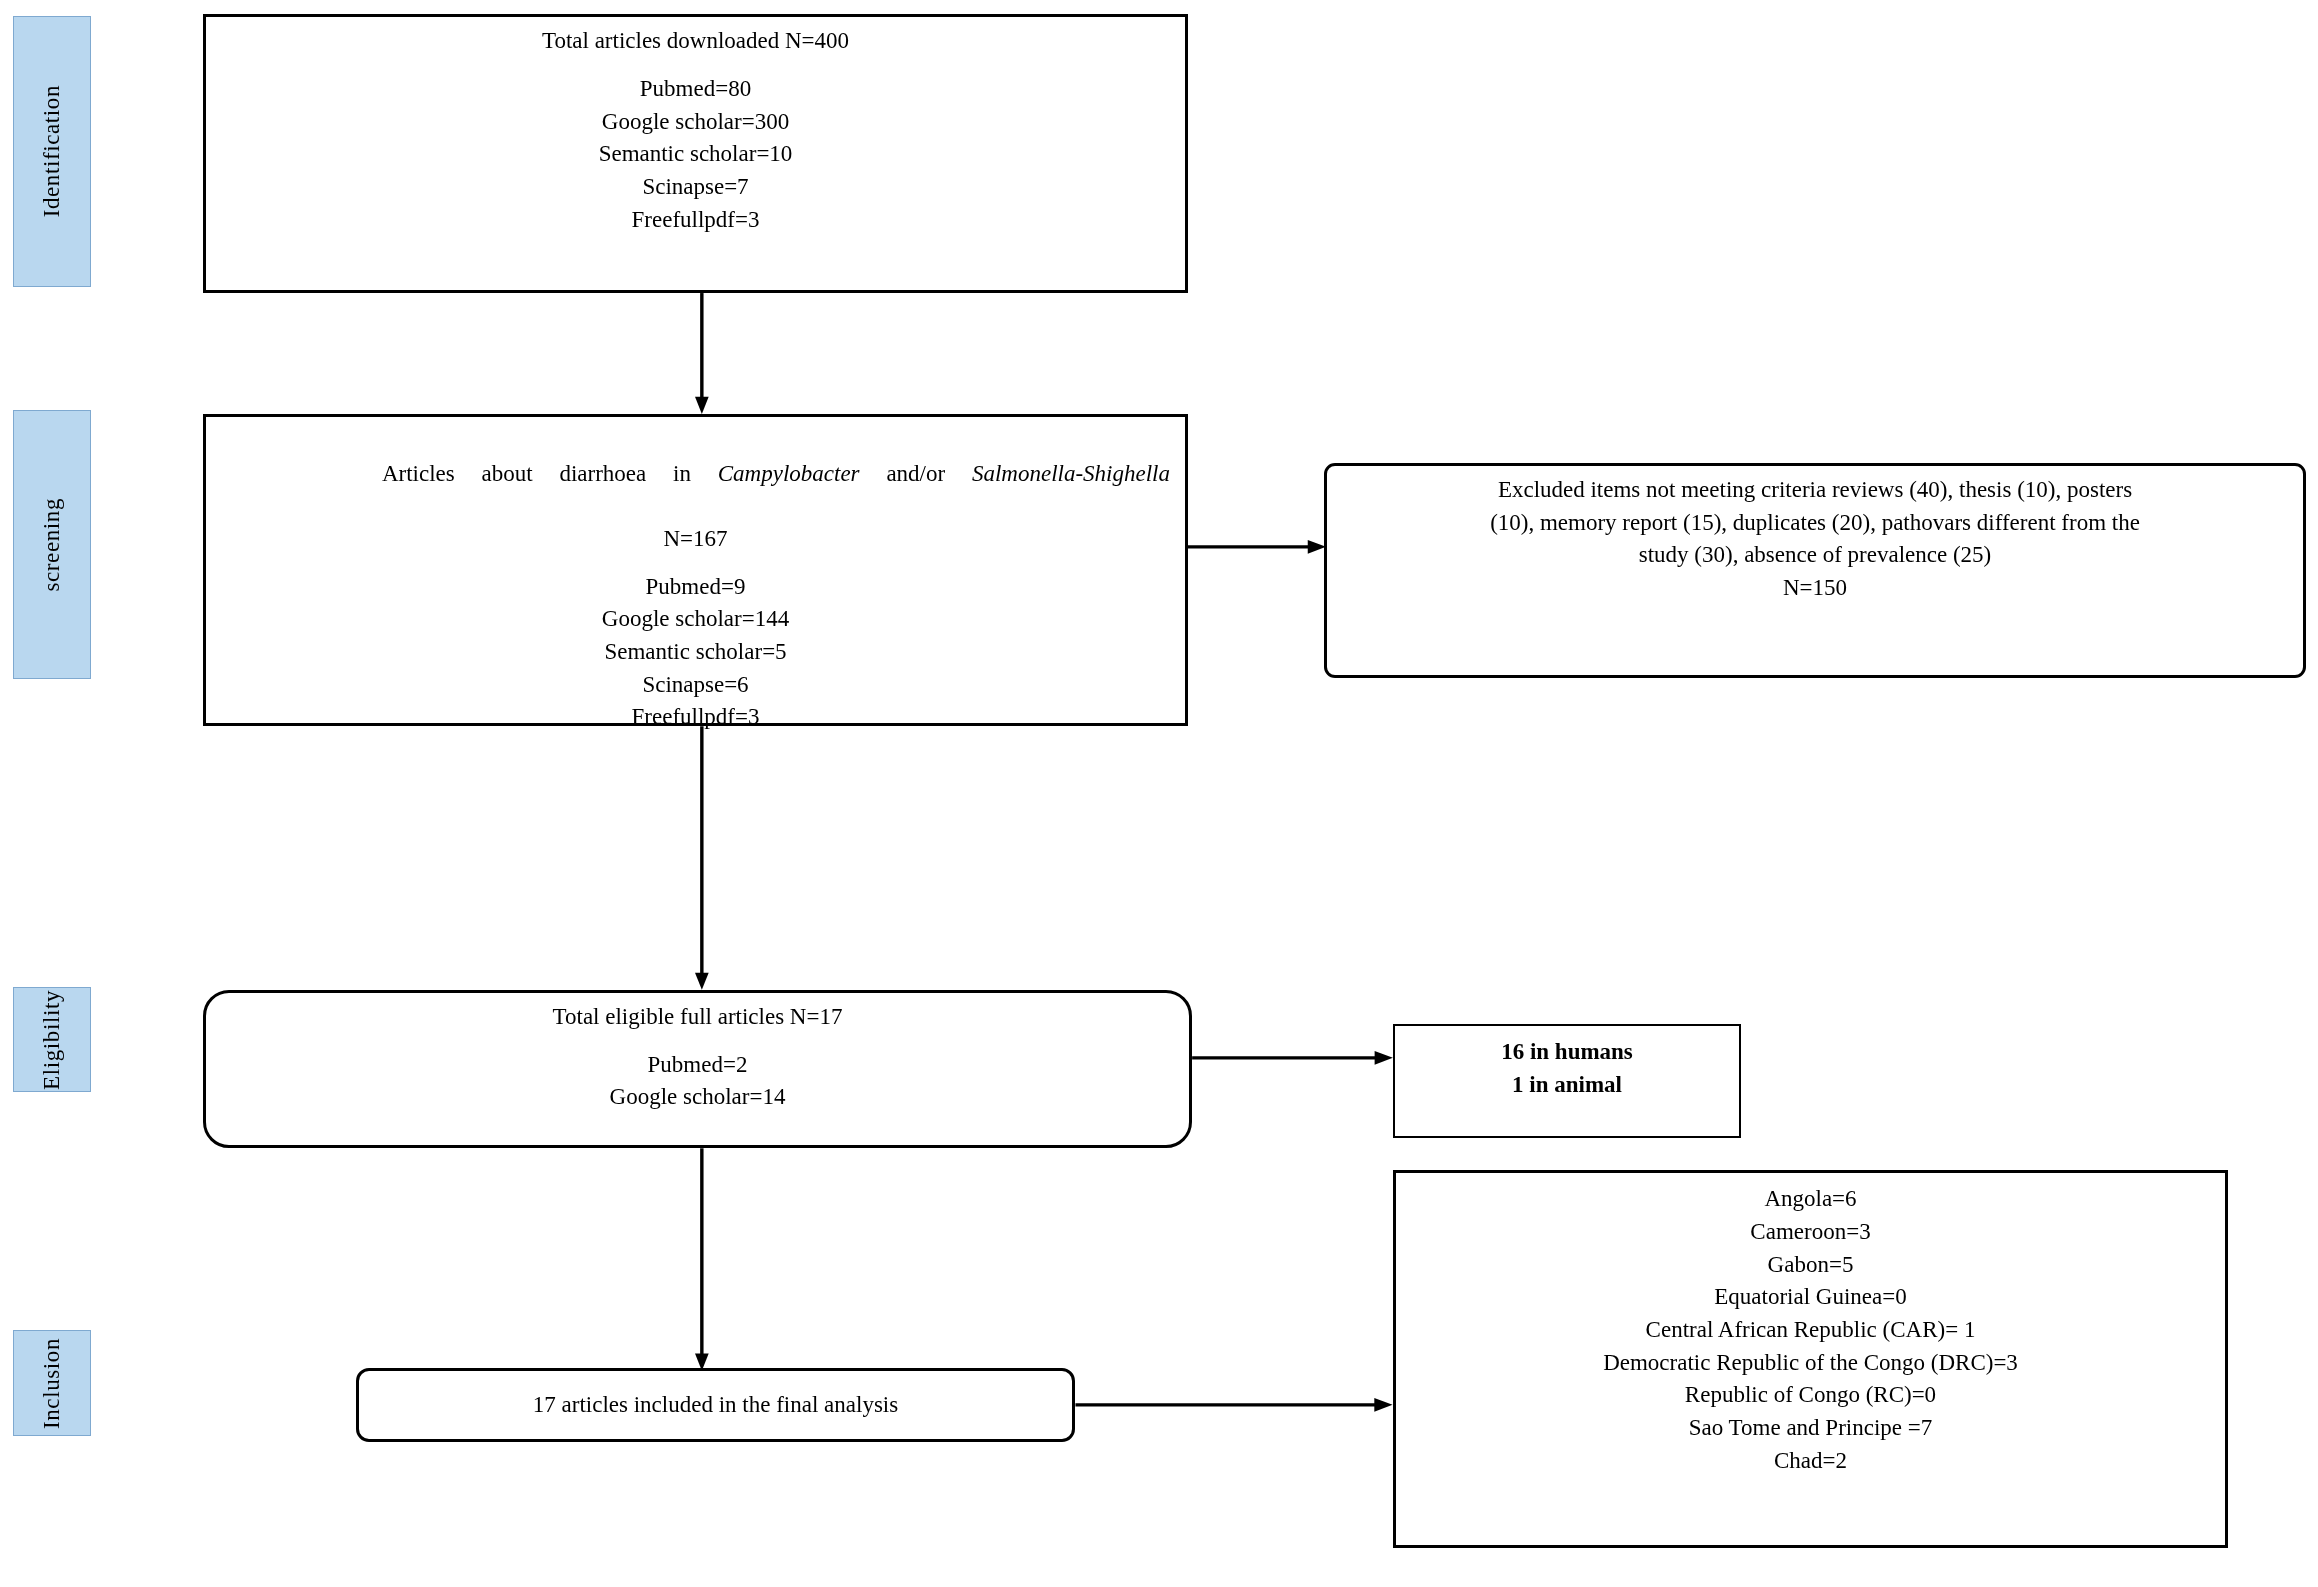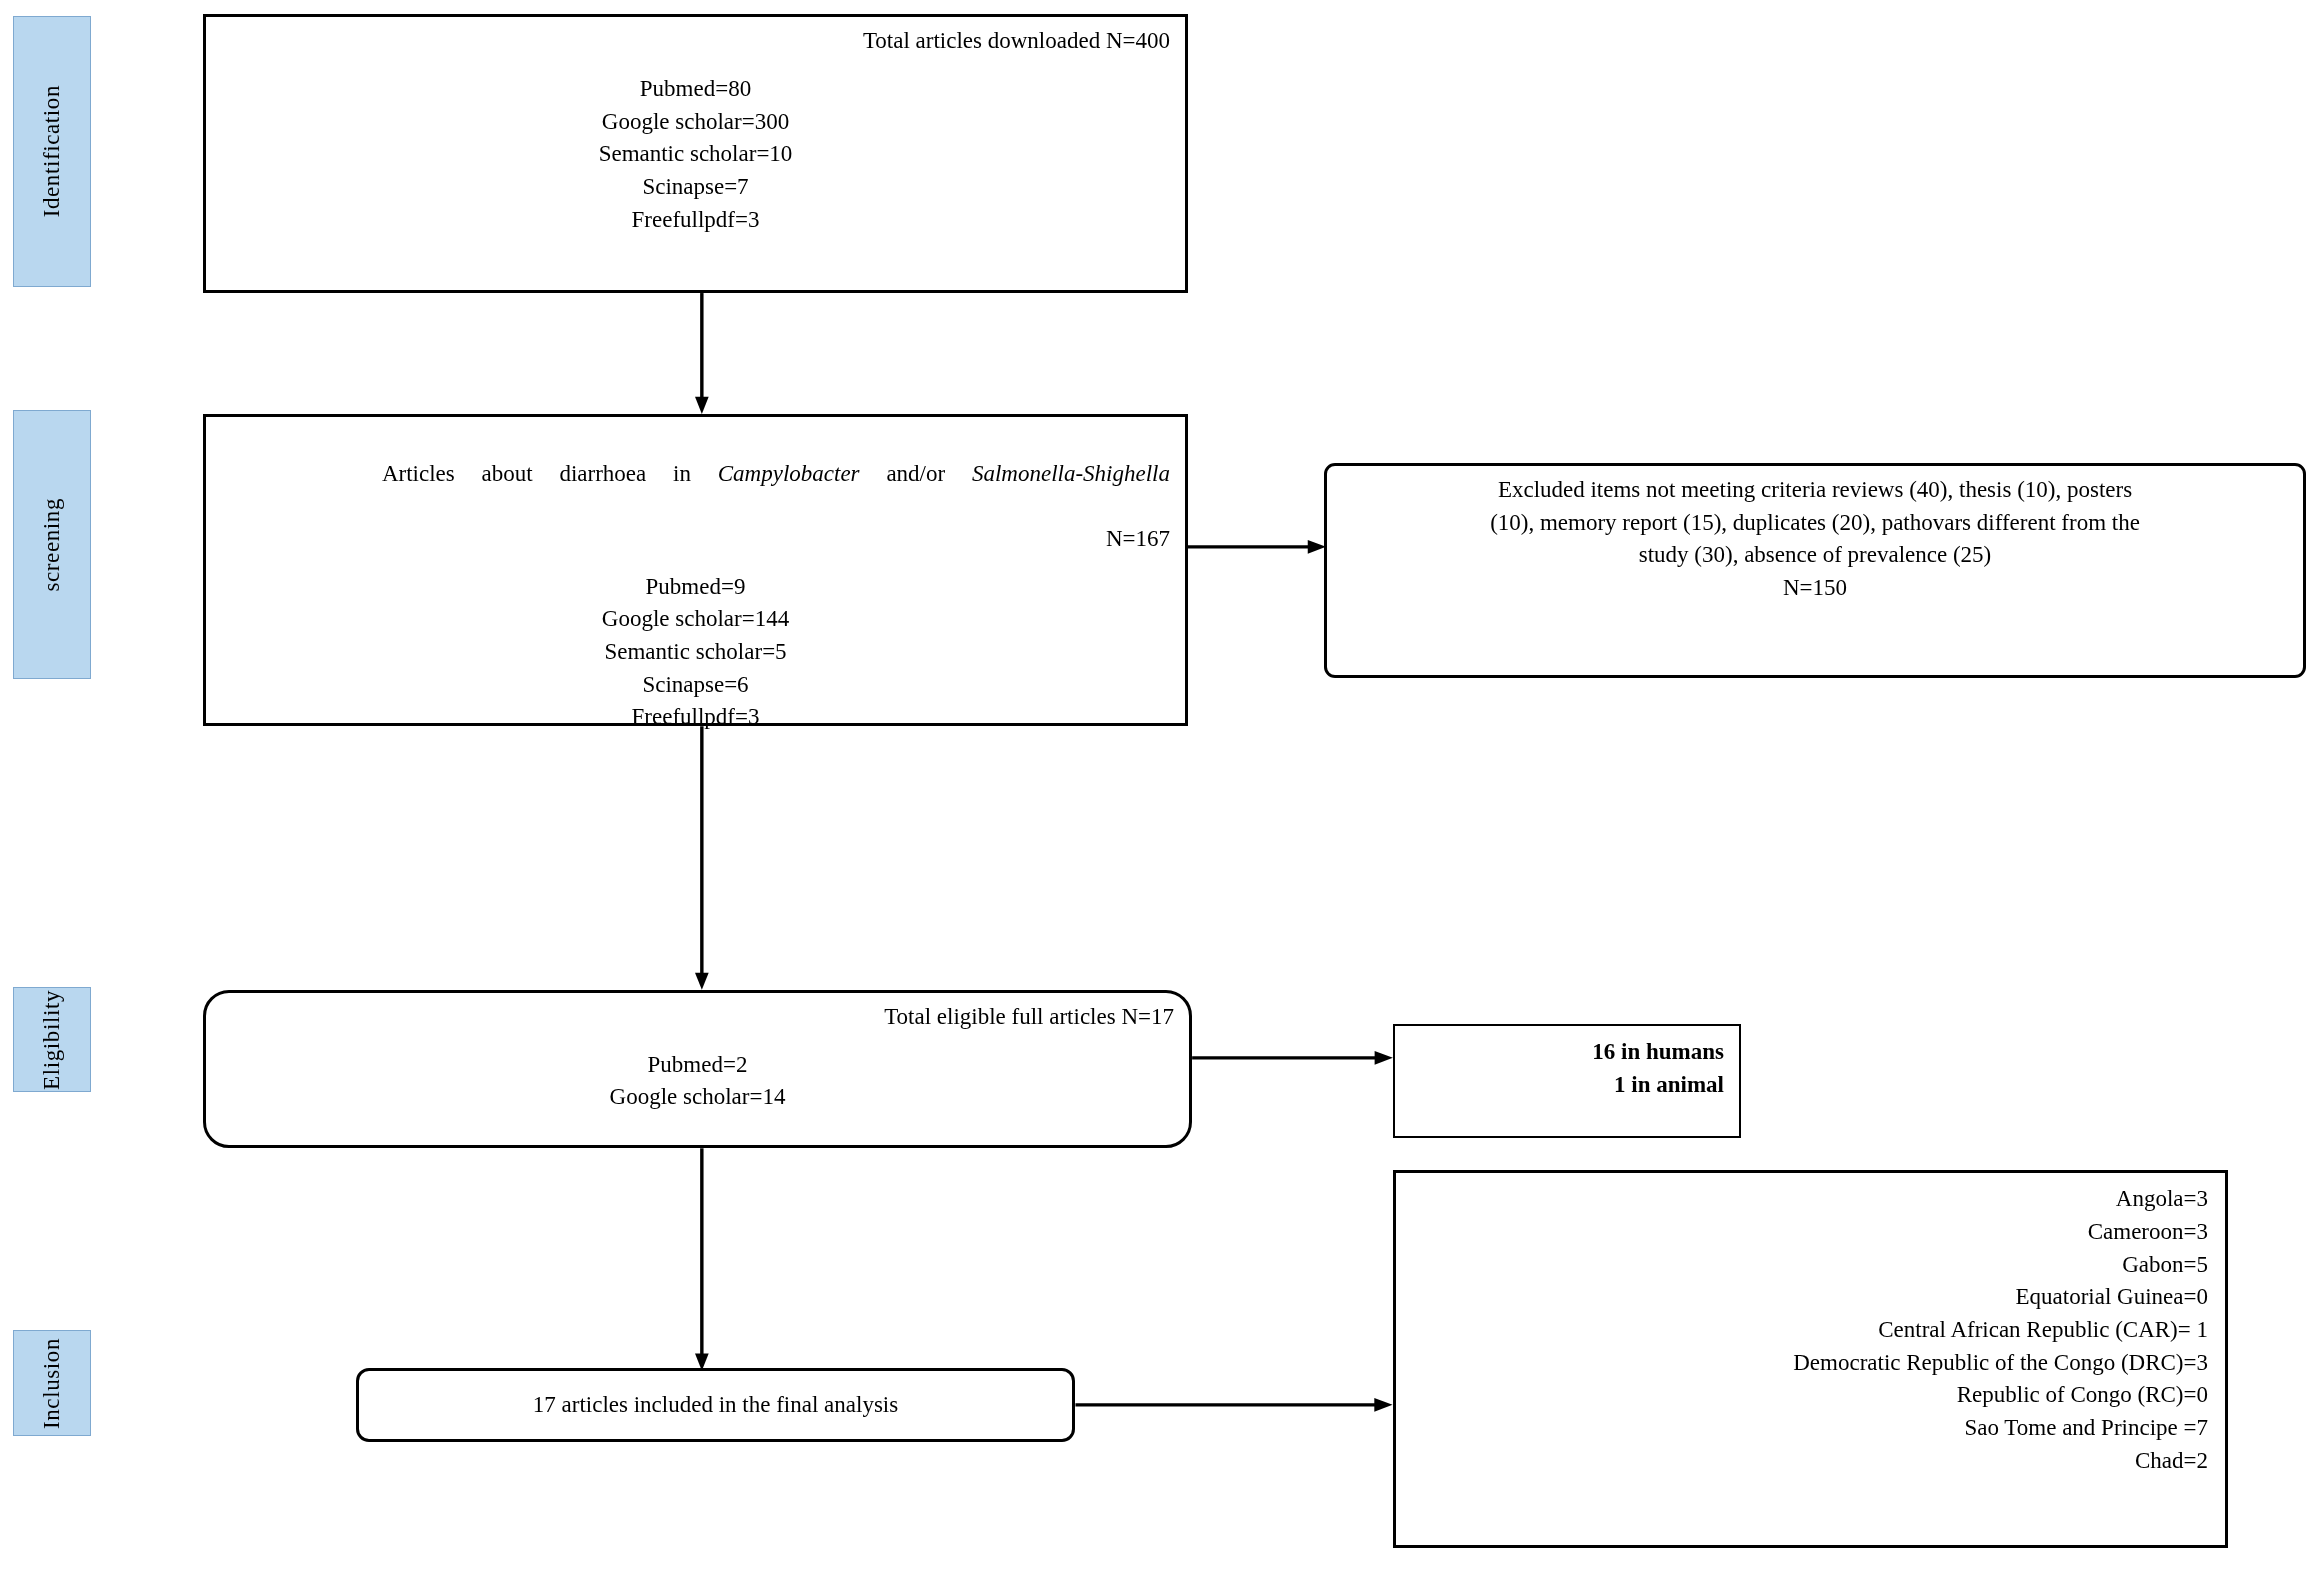--- a/index.html
+++ b/index.html
@@ -47,21 +47,21 @@
     box-sizing: border-box;
     padding: 8px 15px;
   }
   .flow-box.thin { border-width: 2.9px; }
 
   .line {
     font-size: 23px;
     line-height: 1.42;
     white-space: pre-wrap;
   }
-  .line.left   { text-align: right; }
+  .line.left   { text-align: center; }
   .line.center { text-align: center; }
   .line.just   { text-align: justify; text-align-last: justify; }
 
   .src-list {
     margin-top: 15px;
   }
   .src-list .line { text-align: center; }
 
   em.sp { font-style: italic; }
 
@@ -178,21 +178,21 @@
   </div>
 
   <div class="conn" style="left:1075px; top:1398px; width:318px; height:13.7px;">
     <svg width="318" height="13.7" viewBox="0 0 556 24">
       <line x1="0" y1="12" x2="538" y2="12" stroke="#000" stroke-width="6"></line>
       <polygon points="556,12 524,0 524,24" fill="#000"></polygon>
     </svg>
   </div>
 
   <div class="flow-box" style="left:1393px; top:1170px; width:835px; height:378px; padding:10.3px 17px;">
-    <div class="line left">Angola=3</div>
+    <div class="line left">Angola=6</div>
     <div class="line left">Cameroon=3</div>
     <div class="line left">Gabon=5</div>
     <div class="line left">Equatorial Guinea=0</div>
     <div class="line left">Central African Republic (CAR)= 1</div>
     <div class="line left">Democratic Republic of the Congo (DRC)=3</div>
     <div class="line left">Republic of Congo (RC)=0</div>
     <div class="line left">Sao Tome and Principe =7</div>
     <div class="line left">Chad=2</div>
   </div>
 

